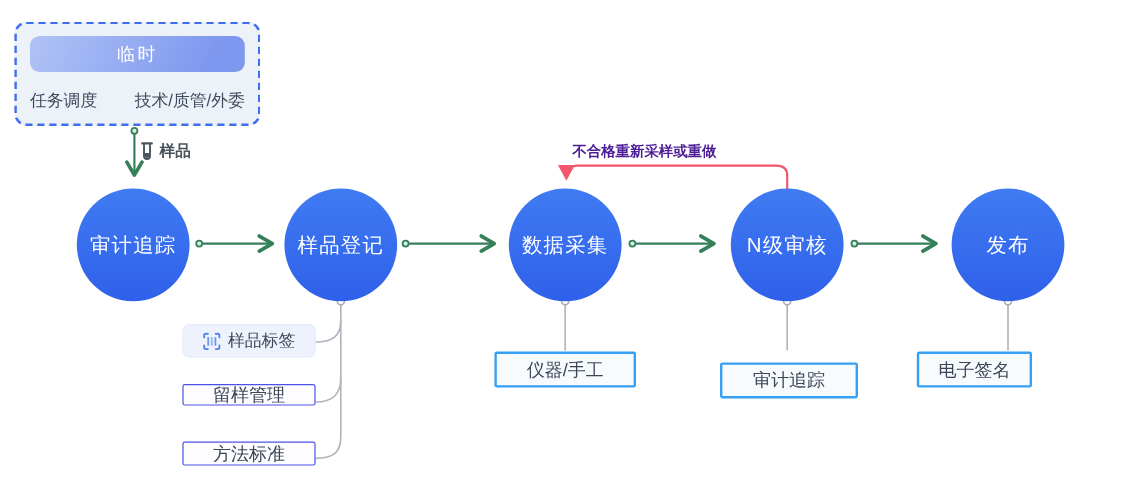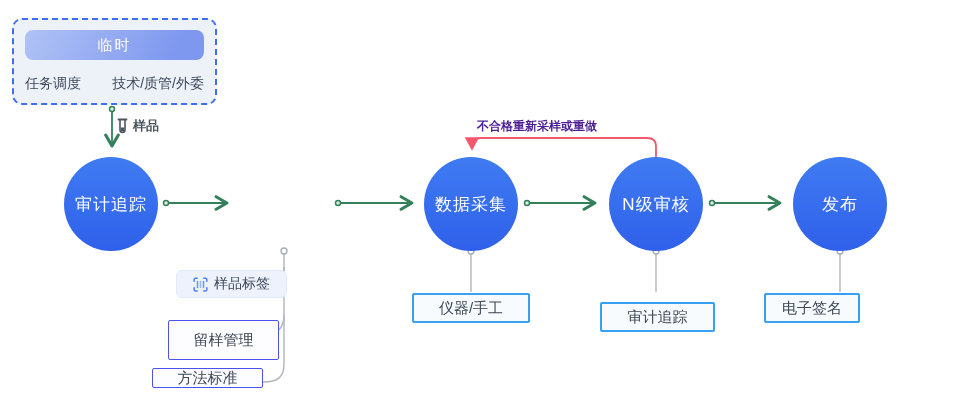--- a/index.html
+++ b/index.html
@@ -118,40 +118,43 @@
       <path d="M4.8,9.5 H8.2 V12 a1.7,1.7 0 0 1 -3.4,0 Z" fill="#4a545f"></path>
     </svg>
     <span>样品</span>
   </div>
 
   <div class="reject-label">不合格重新采样或重做</div>
 
   <div class="node" style="left:64px;top:157px;">
       <span>审计追踪</span>
     </div>
+  <div class="node" style="left:237px;top:157px;">
+      <span>样品登记</span>
+    </div>
   <div class="node" style="left:424px;top:157px;">
       <span>数据采集</span>
     </div>
   <div class="node" style="left:793px;top:157px;">
       <span>发布</span>
     </div>
   <div class="node" style="left:609px;top:157px;">
       <span>N级审核</span>
     </div>
 
-  <div class="chip soft" style="left:152px;top:270px;width:111px;height:28px;margin-left:24px;">
+  <div class="chip soft" style="left:152px;top:270px;width:111px;height:28px;">
     <svg width="15" height="15" viewBox="0 0 16 16">
       <path d="M1.2,4.5 V2.8 Q1.2,1.2 2.8,1.2 H4.5 M11.5,1.2 H13.2 Q14.8,1.2 14.8,2.8 V4.5 M14.8,11.5 V13.2 Q14.8,14.8 13.2,14.8 H11.5 M4.5,14.8 H2.8 Q1.2,14.8 1.2,13.2 V11.5" fill="none" stroke="#4a80f0" stroke-width="1.6" stroke-linecap="round"></path>
       <rect x="4" y="4.2" width="1.6" height="7.6" fill="#6b97f3"></rect>
       <rect x="7.2" y="4.2" width="1.6" height="7.6" fill="#9ab6f7"></rect>
       <rect x="10.4" y="4.2" width="1.6" height="7.6" fill="#6b97f3"></rect>
     </svg>
     <span>样品标签</span>
   </div>
-  <div class="chip indigo" style="left:152px;top:320px;width:111px;height:40px;margin-left:16px;">
+  <div class="chip indigo" style="left:152px;top:320px;width:111px;height:18px;">
     <span>留样管理</span>
   </div>
   <div class="chip indigo" style="left:152px;top:368px;width:111px;height:20px;">
     <span>方法标准</span>
   </div>
 
   <div class="chip blue" style="left:412px;top:293px;width:118px;height:30px;text-align:center;">
     <span>仪器/手工</span>
   </div>
   <div class="chip blue" style="left:600px;top:302px;width:115px;height:30px;text-align:center;">

